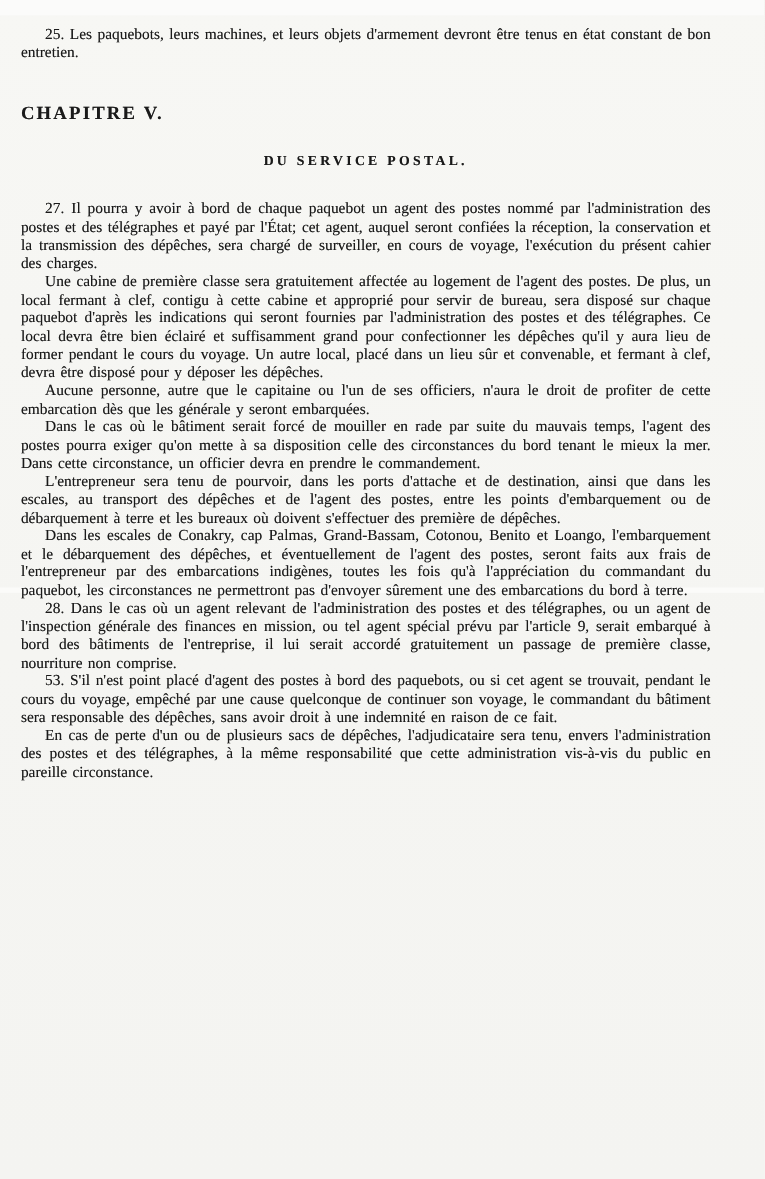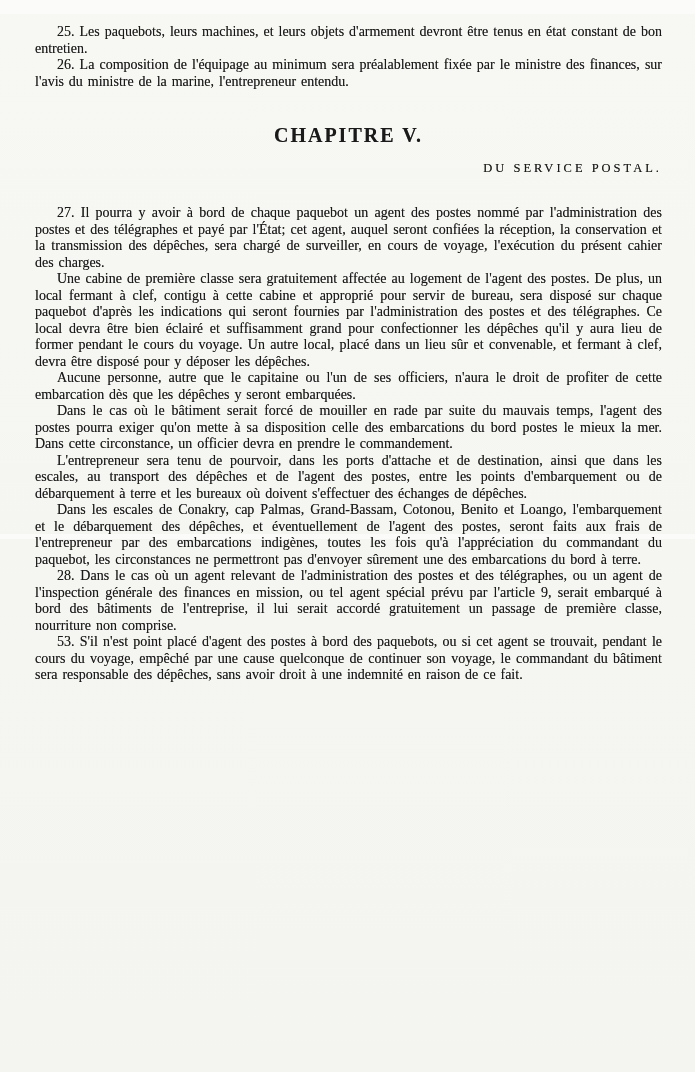--- a/index.html
+++ b/index.html
@@ -27,72 +27,72 @@
     position: absolute;
     left: 0;
     right: 0;
     top: 0;
     height: 14px;
     background: rgba(255,255,255,0.5);
     pointer-events: none;
   }
   .text-block {
     position: absolute;
-    left: 35px;
+    left: 19px;
     top: 24px;
     width: 627px;
     font-family: "Liberation Serif", "DejaVu Serif", serif;
     font-size: 14px;
     line-height: 16.5px;
     color: #1a1a1a;
     text-align: justify;
     text-shadow: 0 0 0.5px rgba(25,25,25,0.55);
   }
   p.para {
     margin: 0;
     text-indent: 22px;
     word-spacing: 1.4px;
   }
   .chapter-title {
     margin: 36px 0 12px 0;
-    text-align: center;
+    text-align: left;
     text-indent: 0;
-    font-size: 20px;
+    font-size: 17px;
     font-weight: bold;
     letter-spacing: 2px;
     line-height: 19px;
   }
   .chapter-subtitle {
-    margin: 17px 0 30px 0;
-    text-align: right;
+    margin: 28px 0 30px 0;
+    text-align: center;
     text-indent: 0;
     font-size: 12.5px;
-    font-weight: normal;
+    font-weight: bold;
     letter-spacing: 3px;
     line-height: 13px;
   }
 </style>
 </head>
 <body>
 
 <div class="page">
   <div class="scan-band-top"></div>
   <div class="scan-band"></div>
 
   <div class="text-block">
 
     <p class="para">25. Les paquebots, leurs machines, et leurs objets d'armement devront être tenus en état constant de bon entretien.</p>
-    <p class="para">26. La composition de l'équipage au minimum sera préalablement fixée par le ministre des finances, sur l'avis du ministre de la marine, l'entrepreneur entendu.</p>
 
     <h2 class="chapter-title">CHAPITRE V.</h2>
     <h3 class="chapter-subtitle">DU SERVICE POSTAL.</h3>
 
     <p class="para">27. Il pourra y avoir à bord de chaque paquebot un agent des postes nommé par l'administration des postes et des télégraphes et payé par l'État; cet agent, auquel seront confiées la réception, la conservation et la transmission des dépêches, sera chargé de surveiller, en cours de voyage, l'exécution du présent cahier des charges.</p>
     <p class="para">Une cabine de première classe sera gratuitement affectée au logement de l'agent des postes. De plus, un local fermant à clef, contigu à cette cabine et approprié pour servir de bureau, sera disposé sur chaque paquebot d'après les indications qui seront fournies par l'administration des postes et des télégraphes. Ce local devra être bien éclairé et suffisamment grand pour confectionner les dépêches qu'il y aura lieu de former pendant le cours du voyage. Un autre local, placé dans un lieu sûr et convenable, et fermant à clef, devra être disposé pour y déposer les dépêches.</p>
-    <p class="para">Aucune personne, autre que le capitaine ou l'un de ses officiers, n'aura le droit de profiter de cette embarcation dès que les dépêches y seront embarquées.</p>
-    <p class="para">Dans le cas où le bâtiment serait forcé de mouiller en rade par suite du mauvais temps, l'agent des postes pourra exiger qu'on mette à sa disposition celle des embarcations du bord postes le mieux la mer. Dans cette circonstance, un officier devra en prendre le commandement.</p>
-    <p class="para">L'entrepreneur sera tenu de pourvoir, dans les ports d'attache et de destination, ainsi que dans les escales, au transport des dépêches et de l'agent des postes, entre les points d'embarquement ou de débarquement à terre et les bureaux où doivent s'effectuer des échanges de dépêches.</p>
+    <p class="para">Aucune personne, autre que le capitaine ou l'un de ses officiers, n'aura le droit de profiter de cette embarcation dès que les générale y seront embarquées.</p>
+    <p class="para">Dans le cas où le bâtiment serait forcé de mouiller en rade par suite du mauvais temps, l'agent des postes pourra exiger qu'on mette à sa disposition celle des circonstances du bord tenant le mieux la mer. Dans cette circonstance, un officier devra en prendre le commandement.</p>
+    <p class="para">L'entrepreneur sera tenu de pourvoir, dans les ports d'attache et de destination, ainsi que dans les escales, au transport des dépêches et de l'agent des postes, entre les points d'embarquement ou de débarquement à terre et les bureaux où doivent s'effectuer des première de dépêches.</p>
     <p class="para">Dans les escales de Conakry, cap Palmas, Grand-Bassam, Cotonou, Benito et Loango, l'embarquement et le débarquement des dépêches, et éventuellement de l'agent des postes, seront faits aux frais de l'entrepreneur par des embarcations indigènes, toutes les fois qu'à l'appréciation du commandant du paquebot, les circonstances ne permettront pas d'envoyer sûrement une des embarcations du bord à terre.</p>
     <p class="para">28. Dans le cas où un agent relevant de l'administration des postes et des télégraphes, ou un agent de l'inspection générale des finances en mission, ou tel agent spécial prévu par l'article 9, serait embarqué à bord des bâtiments de l'entreprise, il lui serait accordé gratuitement un passage de première classe, nourriture non comprise.</p>
     <p class="para">53. S'il n'est point placé d'agent des postes à bord des paquebots, ou si cet agent se trouvait, pendant le cours du voyage, empêché par une cause quelconque de continuer son voyage, le commandant du bâtiment sera responsable des dépêches, sans avoir droit à une indemnité en raison de ce fait.</p>
+    <p class="para">En cas de perte d'un ou de plusieurs sacs de dépêches, l'adjudicataire sera tenu, envers l'administration des postes et des télégraphes, à la même responsabilité que cette administration vis-à-vis du public en pareille circonstance.</p>
 
   </div>
 </div>
 
 </body></html>

